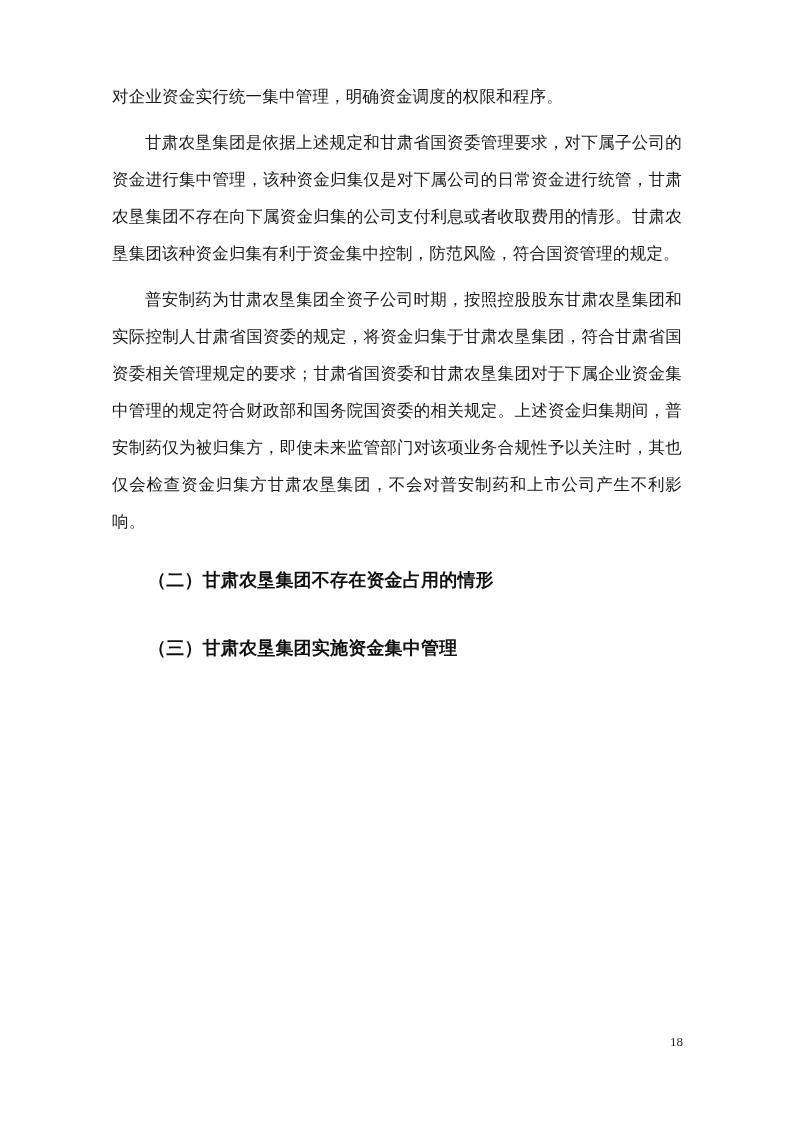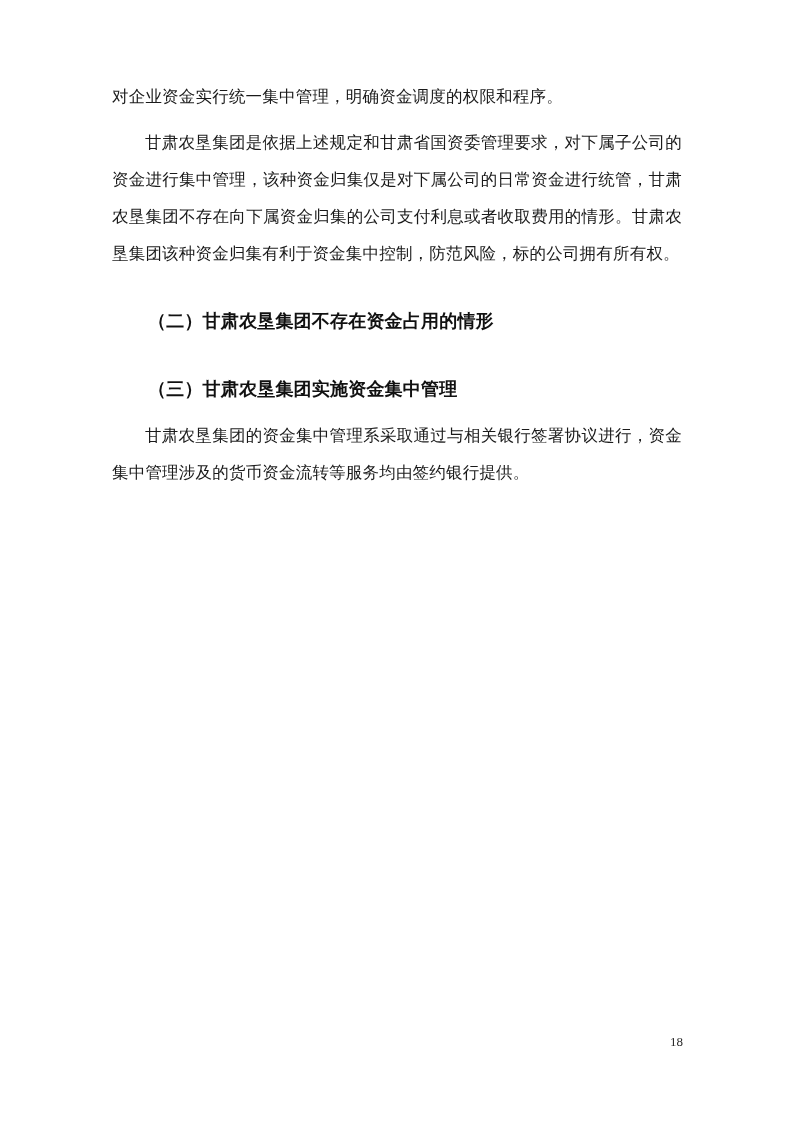--- a/index.html
+++ b/index.html
@@ -62,37 +62,37 @@
 </head>
 <body>
 
 <div class="page">
 
   <div class="content">
 
     <p class="para">对企业资金实行统一集中管理，明确资金调度的权限和程序。</p>
     <div class="spacer-sm"></div>
 
-    <p class="para indent">甘肃农垦集团是依据上述规定和甘肃省国资委管理要求，对下属子公司的资金进行集中管理，该种资金归集仅是对下属公司的日常资金进行统管，甘肃农垦集团不存在向下属资金归集的公司支付利息或者收取费用的情形。甘肃农垦集团该种资金归集有利于资金集中控制，防范风险，标的公司拥有所有权。</p>
+    <p class="para indent">甘肃农垦集团是依据上述规定和甘肃省国资委管理要求，对下属子公司的资金进行集中管理，该种资金归集仅是对下属公司的日常资金进行统管，甘肃农垦集团不存在向下属资金归集的公司支付利息或者收取费用的情形。甘肃农垦集团该种资金归集有利于资金集中控制，防范风险，符合国资管理的规定。</p>
     <div class="spacer-sm"></div>
 
+    <p class="para indent">普安制药为甘肃农垦集团全资子公司时期，按照控股股东甘肃农垦集团和实际控制人甘肃省国资委的规定，将资金归集于甘肃农垦集团，符合甘肃省国资委相关管理规定的要求；甘肃省国资委和甘肃农垦集团对于下属企业资金集中管理的规定符合财政部和国务院国资委的相关规定。上述资金归集期间，普安制药仅为被归集方，即使未来监管部门对该项业务合规性予以关注时，其也仅会检查资金归集方甘肃农垦集团，不会对普安制药和上市公司产生不利影响。</p>
     <div class="spacer-sm"></div>
 
     <div class="spacer-md"></div>
 
     <p class="heading">（二）甘肃农垦集团不存在资金占用的情形</p>
     <div class="spacer-sm"></div>
 
     <div class="spacer-sm"></div>
 
     <div class="spacer-md"></div>
 
     <p class="heading">（三）甘肃农垦集团实施资金集中管理</p>
     <div class="spacer-sm"></div>
 
-    <p class="para indent">甘肃农垦集团的资金集中管理系采取通过与相关银行签署协议进行，资金集中管理涉及的货币资金流转等服务均由签约银行提供。</p>
     <div class="spacer-sm"></div>
 
   </div>
 
   <div class="page-number">18</div>
 
 </div>
 
 </body></html>

